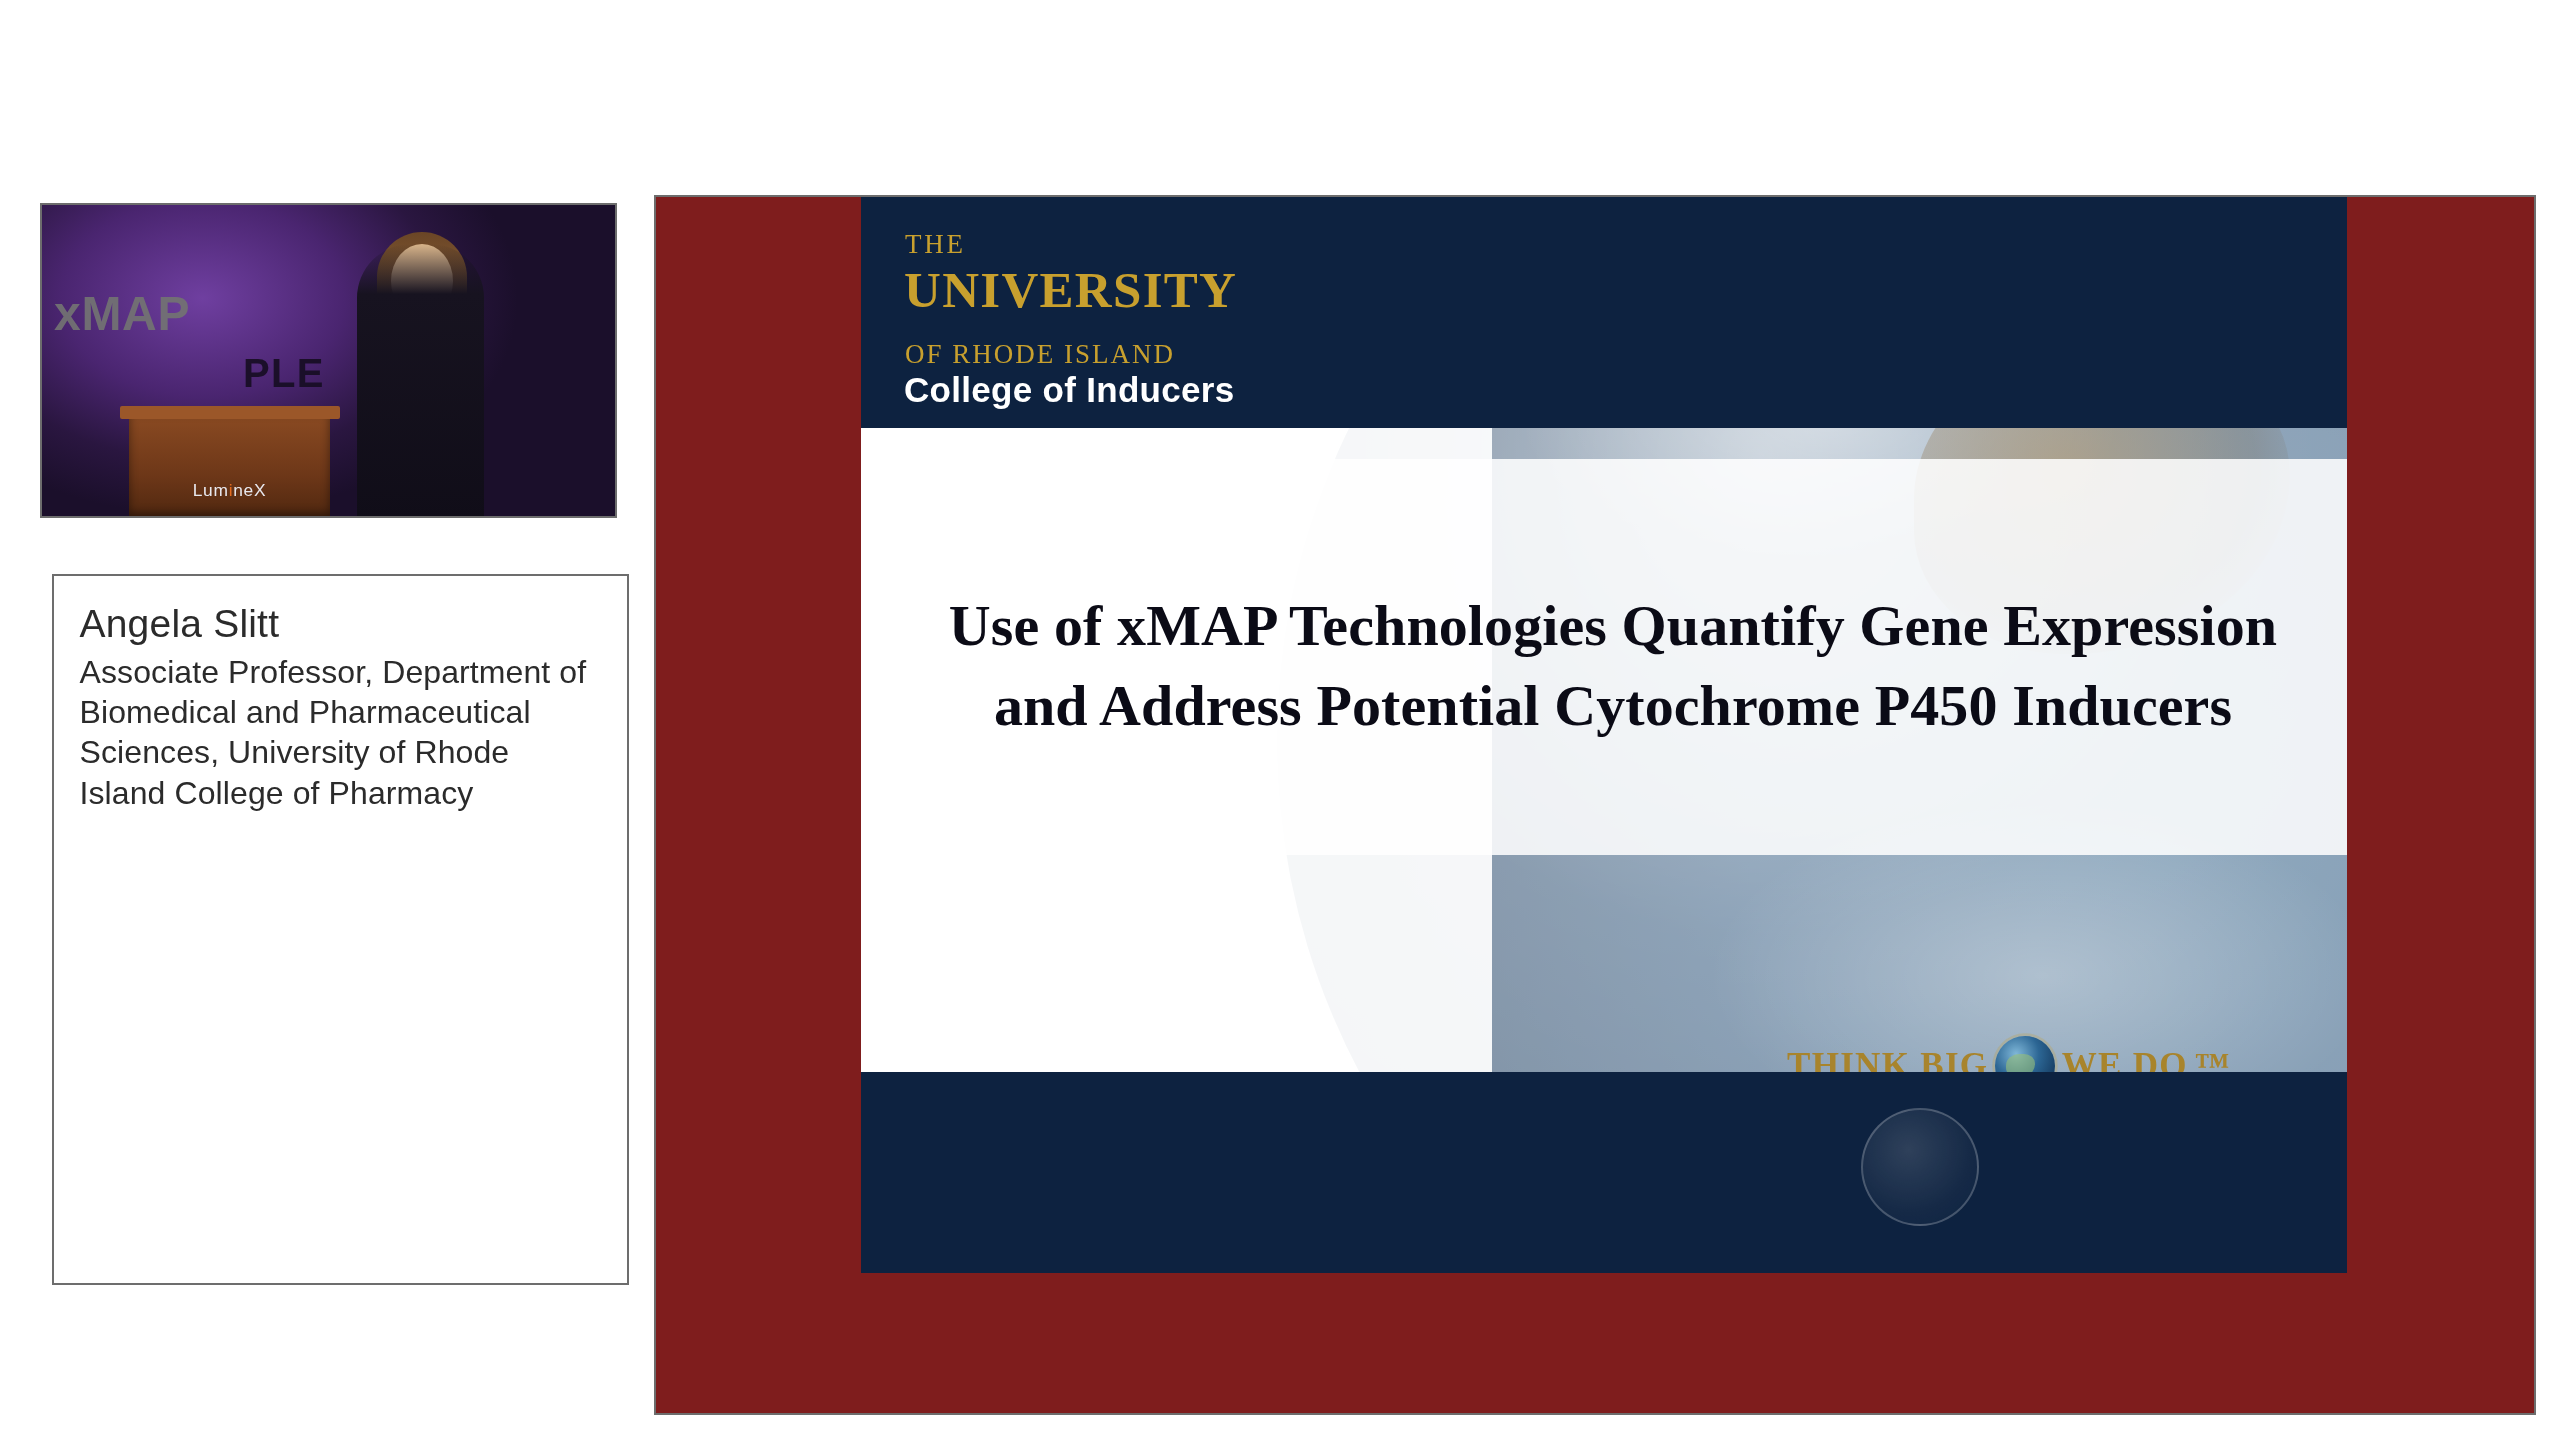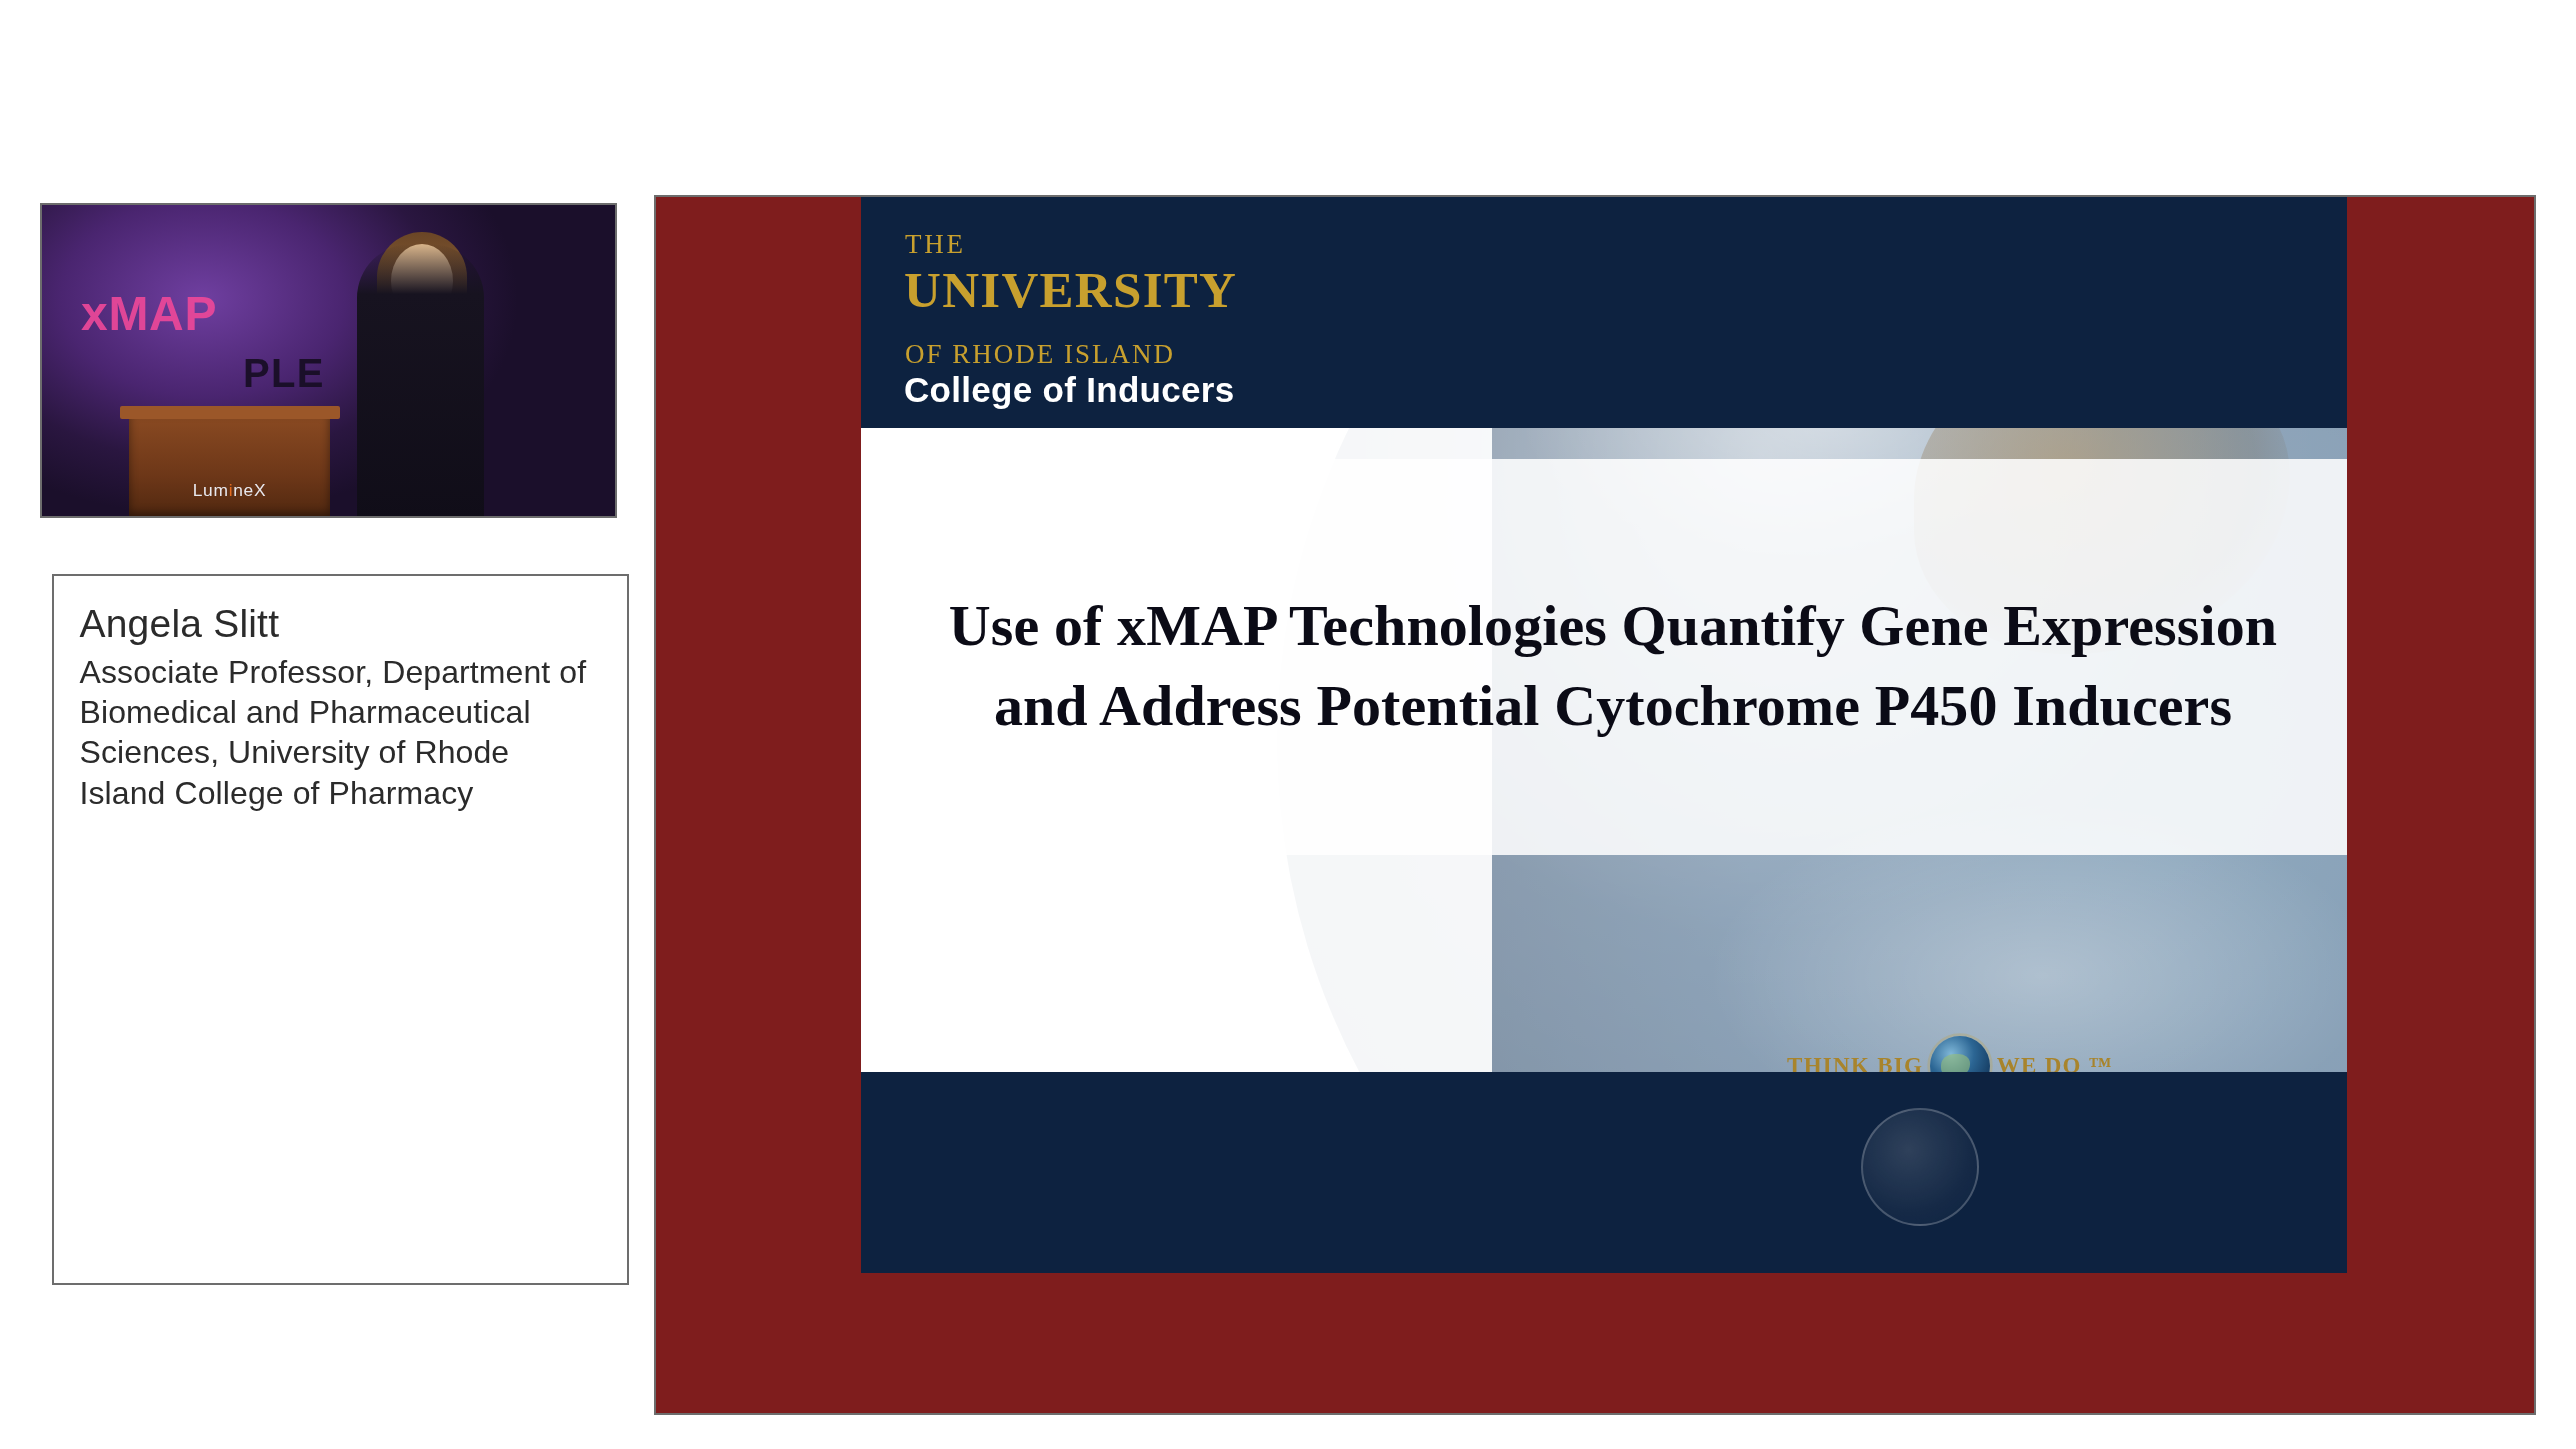--- a/index.html
+++ b/index.html
@@ -36,28 +36,27 @@
     inset: 0;
     background:
       radial-gradient(ellipse 55% 70% at 28% 30%, #6f3fa0 0%, #4a2570 45%, #2a1640 75%, #1b0f2b 100%),
       linear-gradient(180deg, #2d1a44 0%, #190f27 100%);
   }
   .video-wall-text {
     position: absolute;
     left: 12px;
     top: 81px;
     width: 100%;
-    color: #ec4899;
+    color: #737373;
     font-size: 48px;
     font-weight: 700;
     letter-spacing: 0.7px;
     opacity: 0.92;
     font-family: "Liberation Sans", sans-serif;
     white-space: nowrap;
-    margin-left: 27px;
   }
   .video-wall-text2 {
     position: absolute;
     left: 201px;
     top: 146px;
     color: #160d22;
     font-size: 40px;
     font-weight: 700;
     letter-spacing: 1.3px;
     opacity: 0.9;
@@ -306,21 +305,21 @@
     position: absolute;
     left: 926px;
     top: 839px;
     display: flex;
     align-items: center;
     gap: 6.7px;
   }
   .think-big span {
     color: #a8842c;
     font-family: "Liberation Serif", serif;
-    font-size: 23px;
+    font-size: 35px;
     font-weight: 700;
     letter-spacing: 1.3px;
   }
   .tb-globe {
     width: 60px;
     height: 60px;
     border-radius: 50%;
     background:
       radial-gradient(circle at 35% 30%, #7fb7d8 0%, #2c6694 40%, #163d63 75%, #0a2240 100%);
     box-shadow: 0 0 0 2.7px rgba(200,160,46,0.25);

